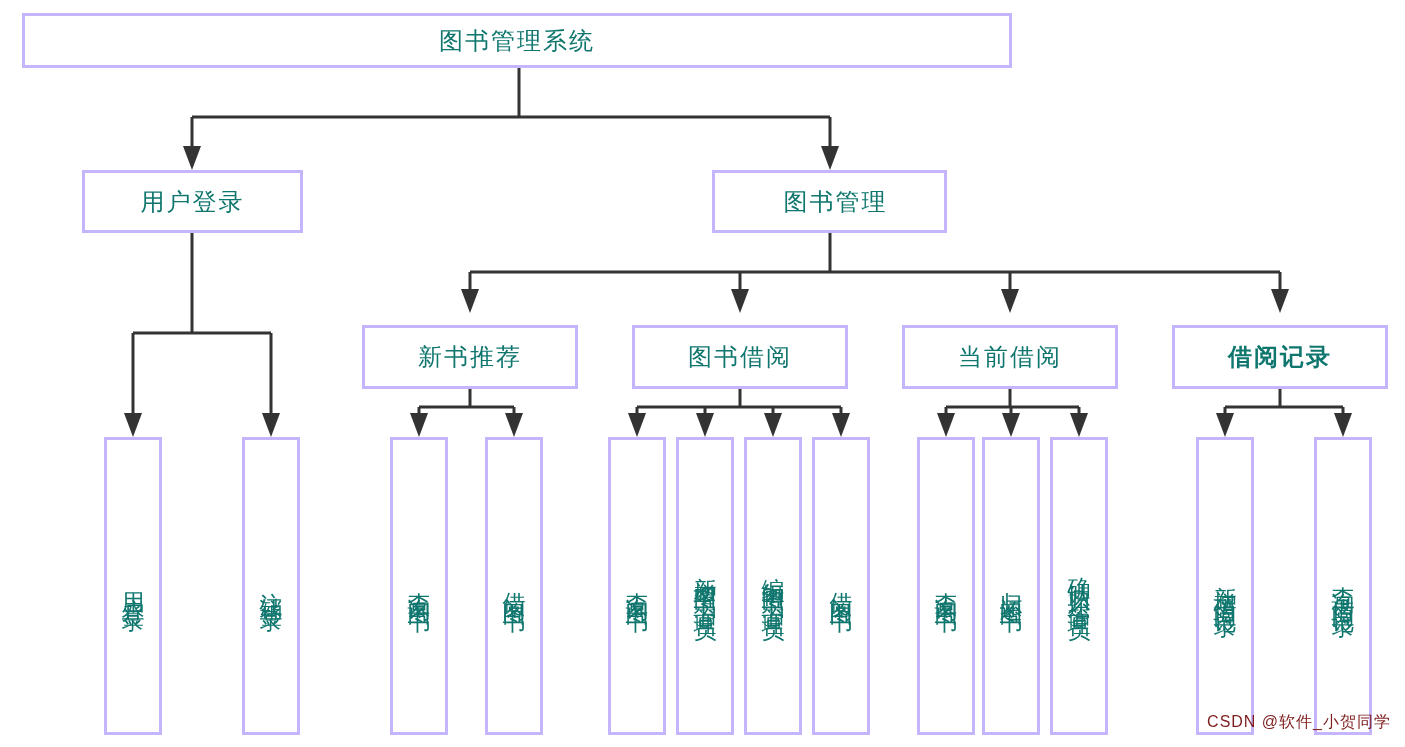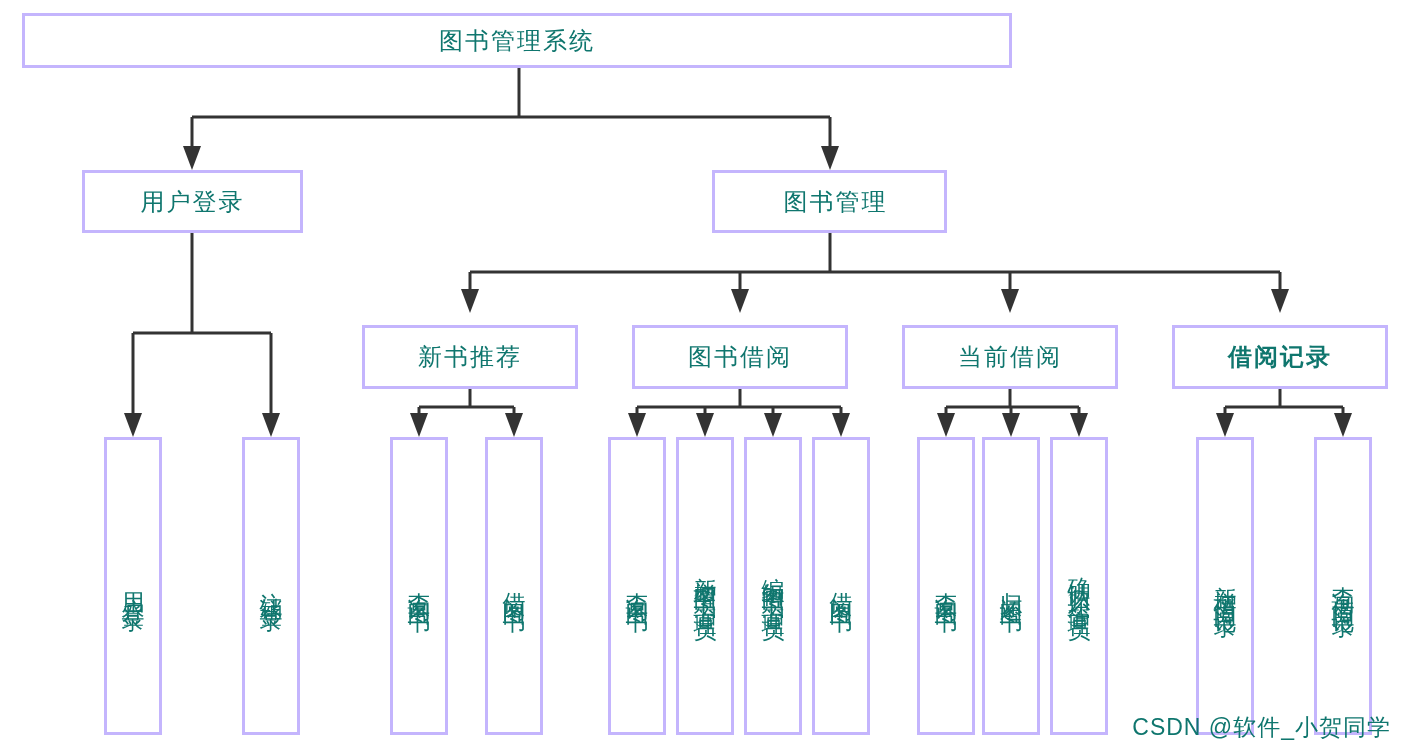--- a/index.html
+++ b/index.html
@@ -70,22 +70,22 @@
   .leaf8  { left: 812px; }
   .leaf9  { left: 917px; }
   .leaf10 { left: 982px; }
   .leaf11 { left: 1050px; }
   .leaf12 { left: 1196px; }
   .leaf13 { left: 1314px; }
   .watermark {
     position: absolute;
     right: 14px;
     top: 712px;
-    font-size: 23px;
-    color: #0f766e;
+    font-size: 16px;
+    color: #7f1d1d;
     letter-spacing: 1px;
     white-space: nowrap;
     z-index: 5;
   }
 </style>
 </head>
 <body>
 
 <div id="canvas">
 

